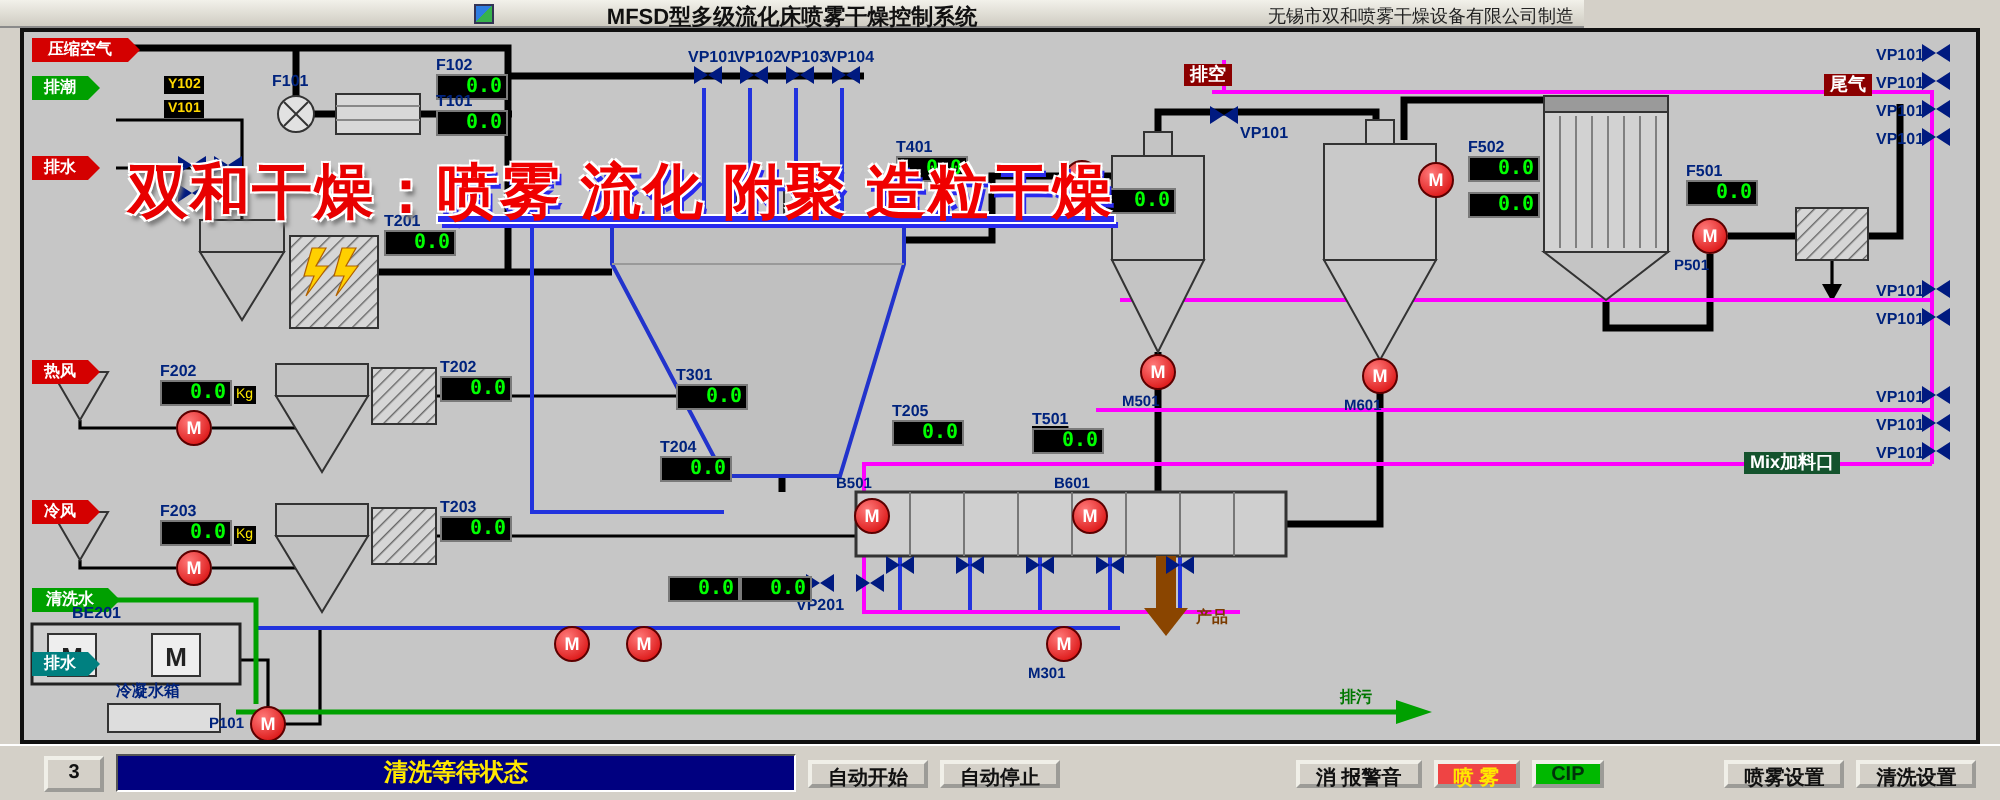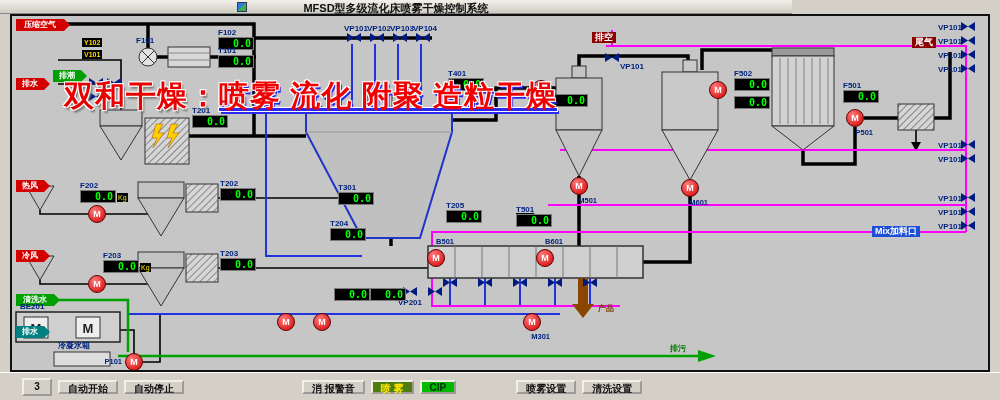--- a/index.html
+++ b/index.html
@@ -29,21 +29,21 @@
   .disp label{display:block;font-size:8px;font-weight:bold;color:#00237d;line-height:8px}
   .lcd{width:36px;height:13px;background:#000;border:1px solid #7a7a7a;color:#00ff00;
     font-family:"DejaVu Sans Mono",monospace;font-size:10px;font-weight:bold;
     text-align:right;padding-right:2px;line-height:11px}
   .disp em{position:absolute;left:37px;bottom:1px;background:#000;color:#ffe800;
     font-size:7px;font-style:normal;line-height:9px;padding:0 1px}
   .pump{position:absolute;width:18px;height:18px;border-radius:50%;z-index:8;
     background:radial-gradient(circle at 35% 30%,#ff7a7a,#d40000);border:1px solid #5c0000;
     color:#fff;font-size:9px;font-weight:bold;text-align:center;line-height:16px;cursor:pointer}
   .pump-label{position:absolute;width:36px;font-size:7.5px;font-weight:bold;
-    color:#00237d;text-align:right;line-height:9px;z-index:8;white-space:nowrap}
+    color:#00237d;text-align:left;line-height:9px;z-index:8;white-space:nowrap}
   .flow-arrow{position:absolute;height:12px;color:#fff;font-size:8px;font-weight:bold;
     text-align:center;line-height:12px;z-index:6;white-space:nowrap}
   .flow-arrow i{position:absolute;right:-6px;top:0;width:0;height:0;
     border-top:6px solid transparent;border-bottom:6px solid transparent;border-left:6px solid #d40000}
   .estop{position:absolute;left:344px;top:128px;width:64px;text-align:center;z-index:9}
   .estop button{width:64px;height:18px;background:#ffe800;border:2px outset #fff7a8;
     color:#d40000;font-weight:bold;font-size:10px;line-height:12px;font-family:inherit;cursor:pointer}
   .estop .lcd{width:54px;height:16px;font-size:12px;line-height:14px;color:#ffee00;margin:3px auto 0}
   .watermark{position:absolute;left:64px;top:76px;white-space:nowrap;z-index:50;
     font-size:30px;font-weight:bold;letter-spacing:1px;pointer-events:none}
@@ -57,30 +57,31 @@
     gap:6px;padding-left:22px}
   button{font-family:inherit}
   .page-btn{width:30px;height:18px;background:#d4d0c8;border:2px outset #f0efe8;
     font-size:10px;font-weight:bold;color:#111;cursor:pointer}
   .status-field{width:340px;height:19px;background:#000080;border:1px solid #555;
     border-right-color:#fff;border-bottom-color:#fff;color:#ffe800;font-size:12px;
     font-weight:bold;text-align:center;line-height:17px}
   .btn{height:14px;padding:0 8px;background:#d4d0c8;border:2px outset #f0efe8;
     font-size:10px;font-weight:bold;color:#111;cursor:pointer;white-space:nowrap}
   .btn.mute{margin-left:112px}
-  .btn.spray{background:#4d7c0f;color:#ffe800}
+  .btn.spray{background:#ef4444;color:#ffe800}
   .btn.cip{background:#00b800;color:#00320a}
   .btn.set1{margin-left:54px}
 </style>
 </head>
 <body>
 
 <div class="titlebar">
   <span class="app-icon"></span>
   <div class="main-title">MFSD型多级流化床喷雾干燥控制系统</div>
+  <div class="mfr">无锡市双和喷雾干燥设备有限公司制造</div>
 </div>
 
 <div class="diagram">
 <div class="stage" id="stage">
 
 <svg class="plines" width="1000" height="400" viewBox="0 0 1000 400">
 <defs>
   <pattern id="hatch" width="5" height="5" patternUnits="userSpaceOnUse" patternTransform="rotate(45)">
     <rect width="5" height="5" fill="#d6d6d6"></rect>
     <line x1="0" y1="0" x2="0" y2="5" stroke="#666" stroke-width="1.4"></line>
@@ -245,21 +246,21 @@
   <use href="#valve" x="89" y="78"></use>
           <use href="#valve" x="107" y="78"></use>
   <use href="#valve" x="89" y="92"></use>
 </g>
 </svg>
 
 
 <div class="watermark"><span class="wm-prefix">双和干燥：</span><span class="wm-suffix">喷雾 流化 附聚 造粒干燥</span></div>
 
 <div class="flow-arrow" style="left: 16px; top: 19px; width: 48px; background: rgb(212, 0, 0);">压缩空气<i style="border-left-color: rgb(212, 0, 0);"></i></div>
-      <div class="flow-arrow" style="left: 16px; top: 70px; width: 28px; background: rgb(0, 160, 0); margin-left: 37px;">排潮<i style="border-left-color: rgb(0, 160, 0);"></i></div>
+      <div class="flow-arrow" style="left: 16px; top: 38px; width: 28px; background: rgb(0, 160, 0);">排潮<i style="border-left-color: rgb(0, 160, 0);"></i></div>
       <div class="flow-arrow" style="left: 16px; top: 78px; width: 28px; background: rgb(212, 0, 0);">排水<i style="border-left-color: rgb(212, 0, 0);"></i></div>
       <div class="flow-arrow" style="left: 16px; top: 180px; width: 28px; background: rgb(212, 0, 0);">热风<i style="border-left-color: rgb(212, 0, 0);"></i></div>
       <div class="flow-arrow" style="left: 16px; top: 250px; width: 28px; background: rgb(212, 0, 0);">冷风<i style="border-left-color: rgb(212, 0, 0);"></i></div>
       <div class="flow-arrow" style="left: 16px; top: 294px; width: 38px; background: rgb(0, 160, 0);">清洗水<i style="border-left-color: rgb(0, 160, 0);"></i></div>
       <div class="flow-arrow" style="left: 16px; top: 326px; width: 28px; background: rgb(0, 128, 128);">排水<i style="border-left-color: rgb(0, 128, 128);"></i></div>
       <div class="mini-tag" style="left: 82px; top: 38px;">Y102</div>
       <div class="mini-tag" style="left: 82px; top: 50px;">V101</div>
       <div class="tag" style="left: 344px; top: 24px;">VP101</div>
       <div class="tag" style="left: 367px; top: 24px;">VP102</div>
       <div class="tag" style="left: 390px; top: 24px;">VP103</div>
@@ -269,27 +270,27 @@
       <div class="tag" style="left: 938px; top: 23px;">VP101</div>
       <div class="tag" style="left: 938px; top: 37px;">VP101</div>
       <div class="tag" style="left: 938px; top: 51px;">VP101</div>
       <div class="tag" style="left: 938px; top: 65px;">VP101</div>
       <div class="tag" style="left: 938px; top: 141px;">VP101</div>
       <div class="tag" style="left: 938px; top: 155px;">VP101</div>
       <div class="tag" style="left: 938px; top: 194px;">VP101</div>
       <div class="tag" style="left: 938px; top: 208px;">VP101</div>
       <div class="tag" style="left: 938px; top: 222px;">VP101</div>
       <div class="tag" style="left: 398px; top: 298px;">VP201</div>
-      <div class="tag" style="left: 20px; top: 302px;">BE201</div>
+      <div class="tag" style="left: 36px; top: 302px;">BE201</div>
       <div class="tag" style="left: 58px; top: 341px;">冷凝水箱</div>
       <div class="tag" style="left: 598px; top: 304px; color: rgb(122, 59, 0);">产品</div>
       <div class="tag" style="left: 670px; top: 344px; color: rgb(0, 119, 0); text-align: right;">排污</div>
       <div class="tag boxed" style="left: 912px; top: 37px; color: rgb(255, 255, 255); background: rgb(139, 0, 0);">尾气</div>
       <div class="tag boxed" style="left: 592px; top: 32px; color: rgb(255, 255, 255); background: rgb(139, 0, 0);">排空</div>
-      <div class="tag boxed" style="left: 872px; top: 226px; color: rgb(255, 255, 255); background: #1d4ed8;">Mix加料口</div>
+      <div class="tag boxed" style="left: 872px; top: 226px; color: rgb(255, 255, 255); background: #14532d;">Mix加料口</div>
       <div class="disp" style="left: 218px; top: 29px;">
         <label>F102</label>
         <div class="lcd">0.0</div>
       </div>
       <div class="disp" style="left: 218px; top: 47px;">
         <label>T101</label>
         <div class="lcd">0.0</div>
       </div>
       <div class="disp" style="left: 448px; top: 70px;">
         <label>T401</label>
@@ -305,21 +306,21 @@
         <em>Kg</em>
       </div>
       <div class="disp" style="left: 220px; top: 180px;">
         <label>T202</label>
         <div class="lcd">0.0</div>
       </div>
       <div class="disp" style="left: 292px; top: 184px; margin-left: 46px;">
         <label>T301</label>
         <div class="lcd">0.0</div>
       </div>
-      <div class="disp" style="left: 80px; top: 252px; margin-left: 23px;">
+      <div class="disp" style="left: 80px; top: 252px;">
         <label>F203</label>
         <div class="lcd">0.0</div>
         <em>Kg</em>
       </div>
       <div class="disp" style="left: 220px; top: 250px;">
         <label>T203</label>
         <div class="lcd">0.0</div>
       </div>
       <div class="disp" style="left: 330px; top: 220px;">
         <label>T204</label>
@@ -371,20 +372,21 @@
       <div class="pump-label" style="left: 514px; top: 332px;">M301</div>
       <div class="pump" style="left: 277px; top: 313px;">M</div>
       <div class="pump" style="left: 313px; top: 313px;">M</div>
       <div class="pump" style="left: 125px; top: 353px;">M</div>
       <div class="pump-label" style="left: 86px; top: 357px; text-align: right;">P101</div>
     </div>
 </div>
 
 <div class="statusbar">
   <button class="page-btn">3</button>
+  <div class="status-field">清洗等待状态</div>
   <button class="btn">自动开始</button>
   <button class="btn">自动停止</button>
   <button class="btn mute">消 报警音</button>
   <button class="btn spray">喷 雾</button>
   <button class="btn cip">CIP</button>
   <button class="btn set1">喷雾设置</button>
   <button class="btn">清洗设置</button>
 </div>
 
 </body></html>

